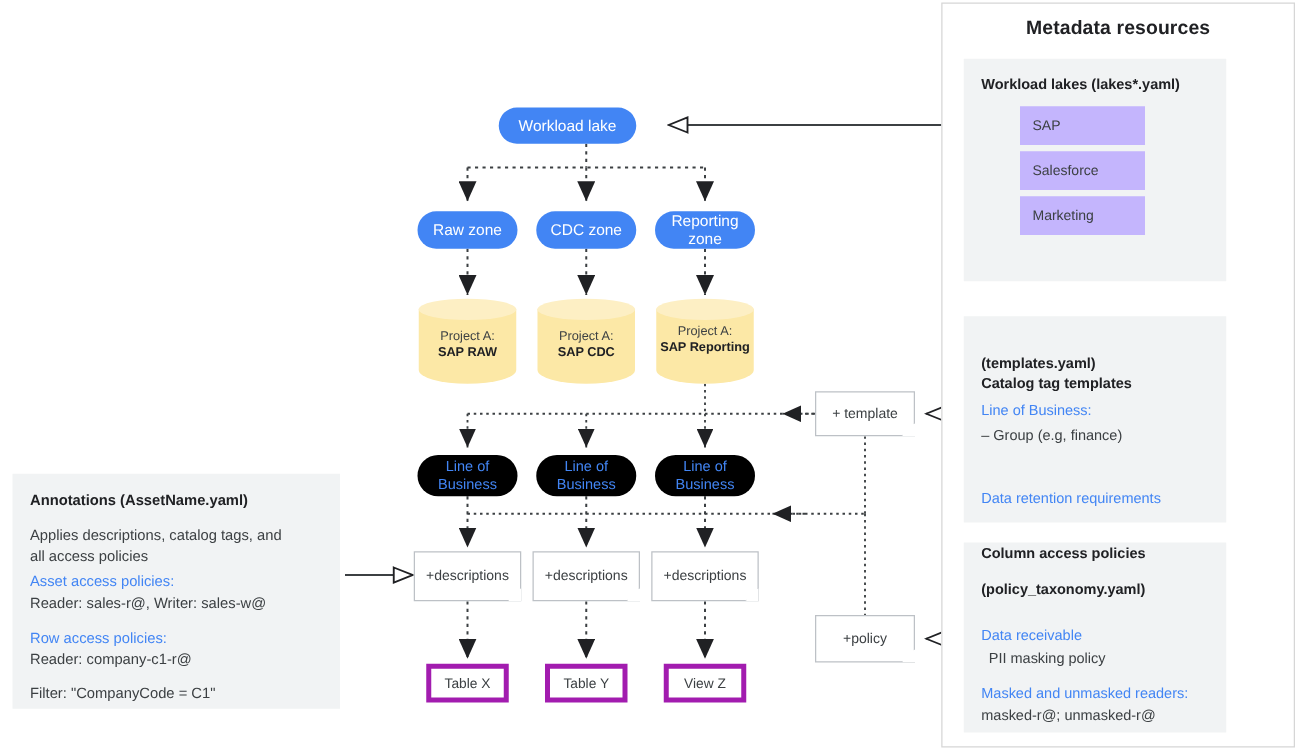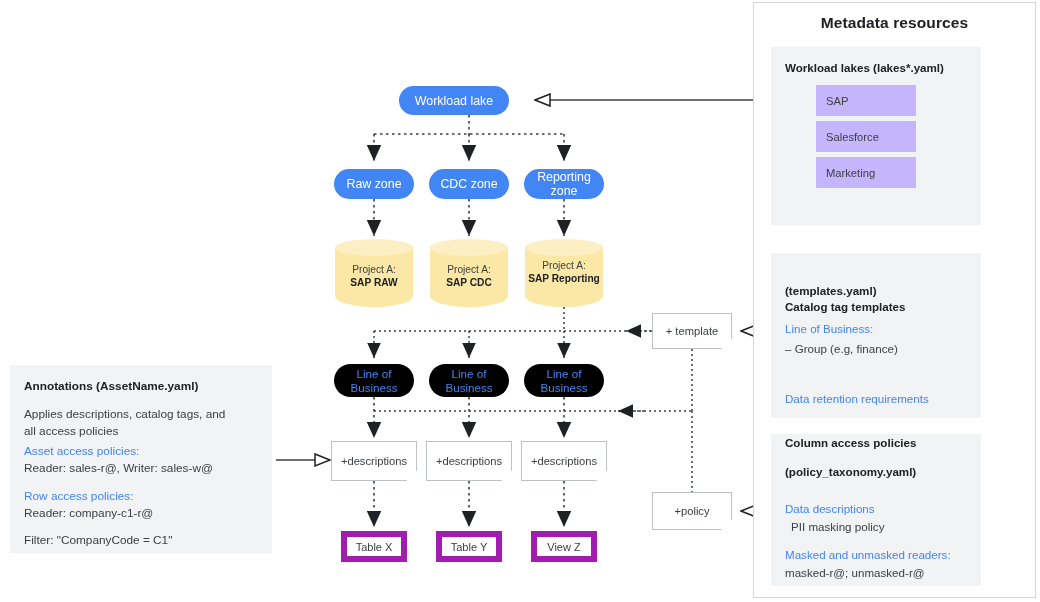--- a/index.html
+++ b/index.html
@@ -61,21 +61,21 @@
     font-size: 11.2px;
     color: #3c4043;
     display: flex;
     align-items: center;
     padding-left: 10px;
   }
 
   
   .anno-panel {
     position: absolute;
-    left: 10px; top: 365px;
+    left: 10px; top: 379px;
     width: 262px; height: 188px;
     background: #f1f3f4;
     padding-left: 16px;
   }
   .anno-head {
     font-size: 11.8px; font-weight: bold; color: #202124;
   }
   .anno-text { font-size: 11.8px; color: #3c4043; line-height: 17px; }
   .anno-blue { font-size: 11.8px; color: #4285f4; line-height: 17px; }
 
@@ -135,21 +135,21 @@
     width: 11px; height: 11px;
     background: #ffffff;
     border-left: 1px solid #bdc1c6;
     border-top: 1px solid #bdc1c6;
     transform: rotate(0deg);
     clip-path: polygon(100% 0, 0 100%, 100% 100%);
   }
   .tablebox {
     position: absolute;
     background: #ffffff;
-    border: 6px solid #a21caf;
+    border: 4px solid #a21caf;
     display: flex; align-items: center; justify-content: center;
     font-size: 11px;
     color: #3c4043;
   }
 </style>
 </head>
 <body>
 
 <div id="canvas">
 
@@ -318,19 +318,19 @@
     <div class="card-head" style="position:absolute; left:14px; top:14px;margin-top:32px;">Catalog tag templates</div>
     <div class="card-head" style="position:absolute; left:14px; top:30px;">(templates.yaml)</div>
     <div class="card-blue" style="position:absolute; left:14px; top:68px;">Line of Business:</div>
     <div class="card-dark" style="position:absolute; left:14px; top:88px;">– Group (e.g, finance)</div>
     <div class="card-blue" style="position:absolute; left:14px; top:138px;">Data retention requirements</div>
   </div>
 
   <div class="meta-card" style="left:771px; top:434px; width:210px; height:152px;">
     <div class="card-head" style="position:absolute; left:14px; top:1px;">Column access policies</div>
     <div class="card-head" style="position:absolute; left:14px; top:30px;">(policy_taxonomy.yaml)</div>
-    <div class="card-blue" style="position:absolute; left:14px; top:67px;">Data descriptions</div>
+    <div class="card-blue" style="position:absolute; left:14px; top:67px;">Data receivable</div>
     <div class="card-dark" style="position:absolute; left:20px; top:85px;">PII masking policy</div>
     <div class="card-blue" style="position:absolute; left:14px; top:113px;">Masked and unmasked readers:</div>
     <div class="card-dark" style="position:absolute; left:14px; top:131px;">masked-r@; unmasked-r@</div>
   </div>
 
 </div>
 
 </body></html>

